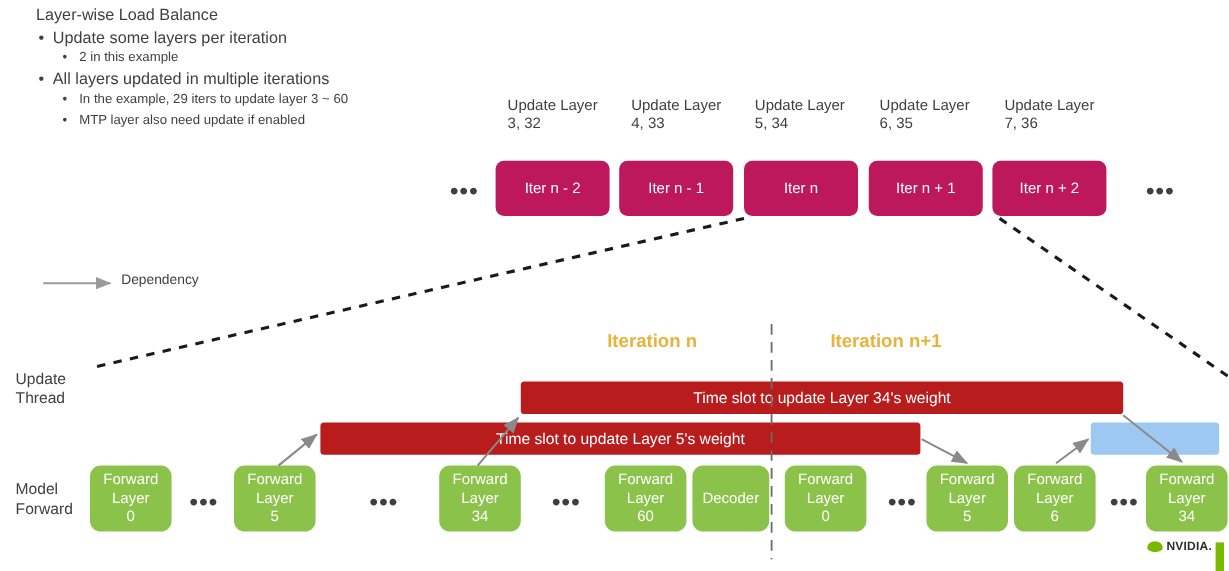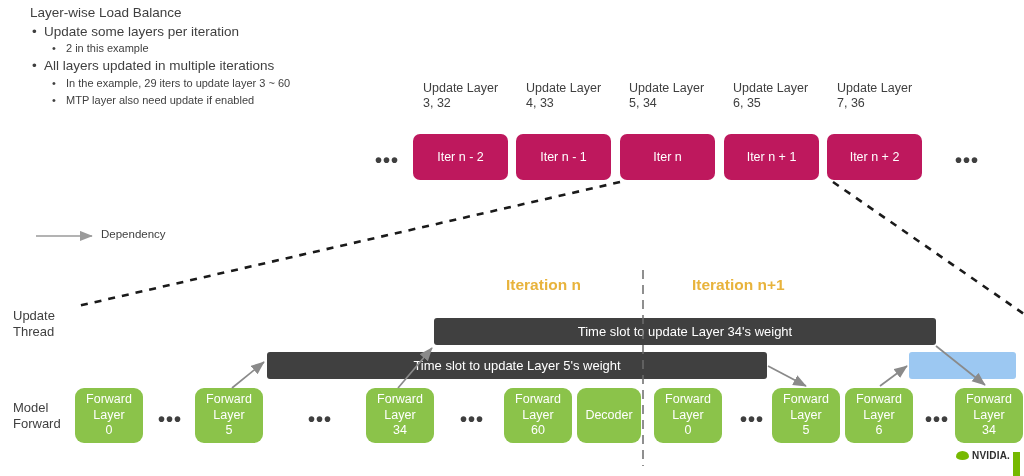--- a/index.html
+++ b/index.html
@@ -100,21 +100,21 @@
     font-size: 13px;
     color: #3f3f3f;
     line-height: 16px;
     white-space: nowrap;
   }
 
   
   .blue-bar {
     position: absolute;
     height: 27px;
-    background: #404040;
+    background: #b91c1c;
     border-radius: 3px;
     color: #ffffff;
     font-size: 13px;
     display: flex;
     align-items: center;
     justify-content: center;
     white-space: nowrap;
   }
   .blue-bar.light {
     background: #9cc8f2;

